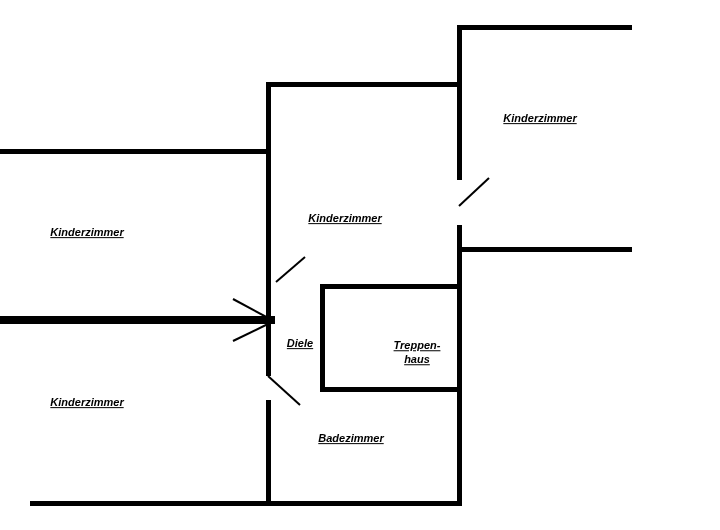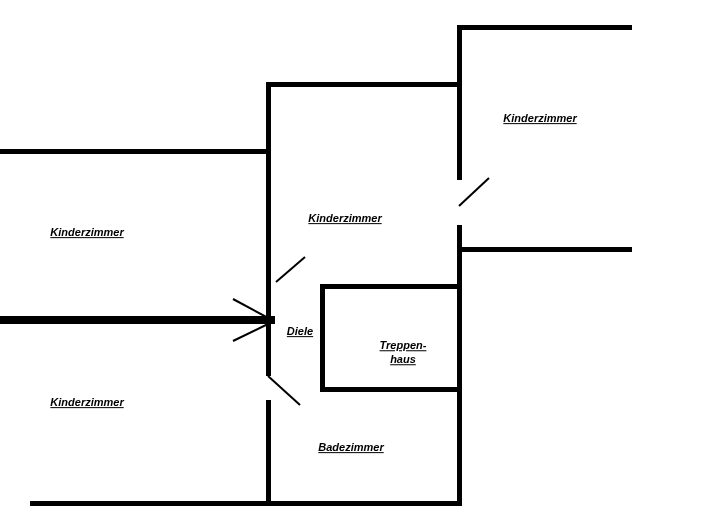--- a/index.html
+++ b/index.html
@@ -80,19 +80,19 @@
       <line x1="272" y1="300" x2="233" y2="279"></line>
       <line x1="272" y1="302" x2="233" y2="321"></line>
       <line x1="268" y1="356" x2="300" y2="385"></line>
     </svg>
 
   <div id="labels-layer">
       <div class="room-label" style="left: 540px; top: 99px;">Kinderzimmer</div>
       <div class="room-label" style="left: 345px; top: 199px;">Kinderzimmer</div>
       <div class="room-label" style="left: 87px; top: 213px;">Kinderzimmer</div>
       <div class="room-label" style="left: 87px; top: 383px;">Kinderzimmer</div>
-      <div class="room-label" style="left: 300px; top: 312px;">Diele</div>
-      <div class="room-label" style="left: 403px; top: 333px;">Treppen-
+      <div class="room-label" style="left: 300px; top: 324px;">Diele</div>
+      <div class="room-label" style="left: 417px; top: 333px;">Treppen-
 haus</div>
-      <div class="room-label" style="left: 351px; top: 428px;">Badezimmer</div>
+      <div class="room-label" style="left: 351px; top: 419px;">Badezimmer</div>
     </div>
 
 </div>
 
 </body></html>

